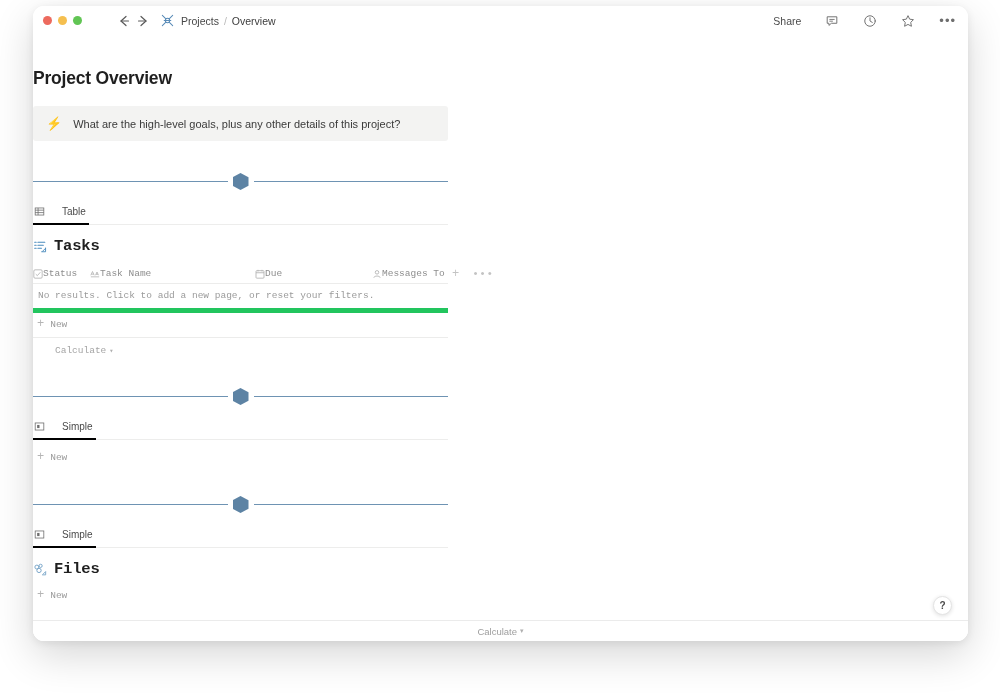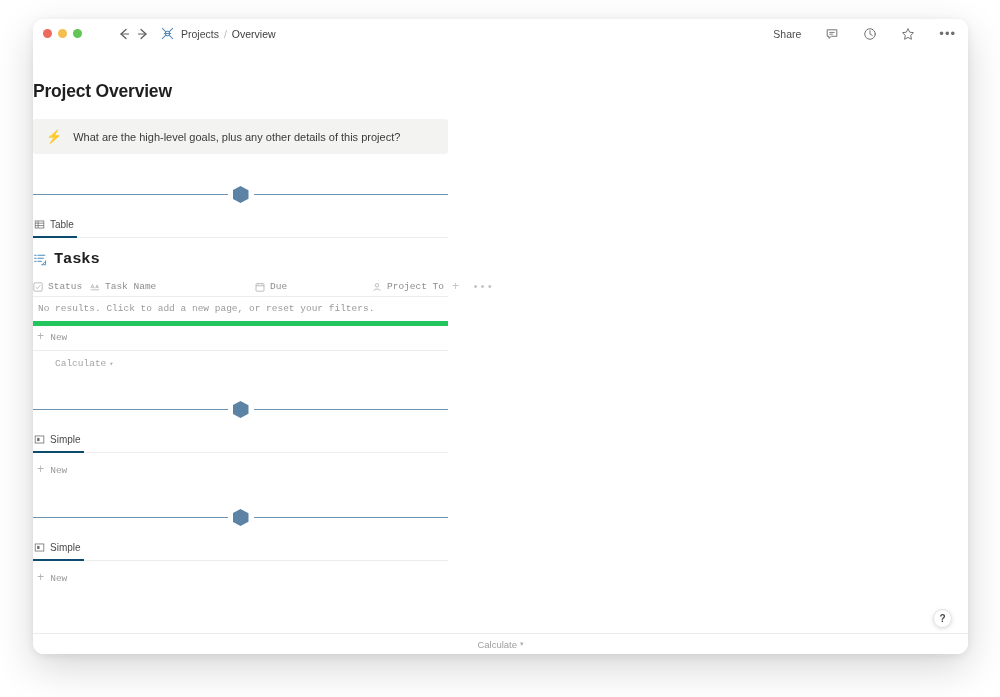--- a/index.html
+++ b/index.html
@@ -6,21 +6,21 @@
   html, body {
     width: 1000px; height: 697px;
     background: #ffffff;
     font-family: "Liberation Sans", sans-serif;
     overflow: hidden;
   }
   .desktop { position: relative; width: 1000px; height: 697px; background: #fff; }
 
   
   .window {
-    position: absolute; left: 33px; top: 19px;
+    position: absolute; left: 33px; top: 6px;
     width: 935px; height: 635px;
     background: #ffffff;
     border-radius: 11px;
     box-shadow: 0 14px 40px rgba(0,0,0,.16), 0 2px 8px rgba(0,0,0,.08);
     overflow: hidden;
   }
 
   
   .titlebar {
     position: relative; height: 29px;
@@ -97,23 +97,23 @@
     clip-path: polygon(50% 0%, 100% 25%, 100% 75%, 50% 100%, 0% 75%, 0% 25%);
   }
   .divider .gap {
     position: absolute; left: 50%; top: 8px; transform: translateX(-50%);
     width: 26px; height: 9px; background: #fff;
   }
 
   
   .viewtabs { width: 415px; margin-top: 8px; border-bottom: 1px solid #ededec; }
   .viewtab {
-    display: inline-flex; align-items: center; gap: 5px;
+    display: inline-flex; align-items: center; gap: 17px;
     padding: 2px 3px 6px 1px;
-    border-bottom: 2px solid #0c4a6e;
+    border-bottom: 2px solid #000000;
     margin-bottom: -1px;
     font-size: 10px; color: #4a4a4a;
   }
   .viewtab .vt-ic { width: 11px; height: 11px; color:#6d6d6d; display:block; }
   .viewtab .vt-ic svg { width:100%; height:100%; display:block; }
 
   
   .dbblock { margin-top: 12px; font-family: Liberation Mono, monospace; }
   .dbtitle { display: flex; align-items: center; gap: 6px; margin-bottom: 9px; }
   .db-ic { width: 15px; height: 15px; position: relative; flex: none; }
@@ -121,21 +121,21 @@
   .dbname { font-size: 15.5px; font-weight: bold; color: #1f1f1f; letter-spacing: -.2px; }
 
   
   .tbl { width: 100%; }
   .thead {
     display: flex; align-items: center;
     border-bottom: 1px solid #ececeb;
     height: 20px;
   }
   .th {
-    display: flex; align-items: center; gap: 5px;
+    display: flex; align-items: center; 
     font-size: 9.5px; color: #8d8d8d;
     flex: none; overflow: hidden; white-space: nowrap;
   }
   .th .th-ic { width: 10px; height: 10px; color:#b0b0b0; flex:none; }
   .th .th-ic svg { width:100%; height:100%; display:block; }
   .th-actions { margin-left: auto; display: flex; align-items: center; gap: 13px; padding-right:4px; }
   .th-plus { font-size: 12px; color: #c3c3c3; line-height: 10px; }
   .th-dots { font-size: 11px; color: #c3c3c3; line-height: 6px; letter-spacing:.5px; }
 
   .emptyrow {
@@ -325,21 +325,21 @@
                 </span>
                 <span>Due</span>
               </span>
               <span class="th" style="width:80px">
                 <span class="th-ic">
                   <svg viewBox="0 0 12 12" fill="none" stroke="currentColor" stroke-width="1">
                     <circle cx="6" cy="4" r="2.1"></circle>
                       <path d="M2.2 10.4 C2.6 7.8 9.4 7.8 9.8 10.4"></path>
                   </svg>
                 </span>
-                <span>Project To</span>
+                <span>Messages To</span>
               </span>
               <span class="th-actions">
                 <span class="th-plus">+</span>
                 <span class="th-dots">•••</span>
               </span>
             </div>
 
             <div class="emptyrow">No results. Click to add a new page, or reset your filters.</div>
 
             <div class="newrow">
@@ -391,20 +391,32 @@
               <svg viewBox="0 0 14 14" fill="none" stroke="currentColor" stroke-width="1">
                 <rect x="1.5" y="2.5" width="11" height="9"></rect>
                 <rect x="4" y="5" width="3" height="4" fill="currentColor" stroke="none"></rect>
               </svg>
             </span>
             <span>Simple</span>
           </span>
         </div>
 
         <div class="dbblock col">
+          <div class="dbtitle">
+            <span class="db-ic">
+              <svg viewBox="0 0 16 16" fill="none" stroke="#7aa6c9" stroke-width="1.05">
+                <circle cx="4.1" cy="5.4" r="2.1"></circle>
+                <circle cx="8.1" cy="4.1" r="1.7"></circle>
+                <circle cx="6.4" cy="9" r="2.3"></circle>
+                <path d="M9.7 13.7 H13.5 V10" stroke-width="1"></path>
+                <path d="M10.5 13.2 L13.3 10.4" stroke-width="1"></path>
+              </svg>
+            </span>
+            <span class="dbname">Files</span>
+          </div>
           <div class="simple-new">
             <span class="plus">+</span>
             <span>New</span>
           </div>
         </div>
 
       </div>
 
       <div class="footerbar">
         <span class="calc">

